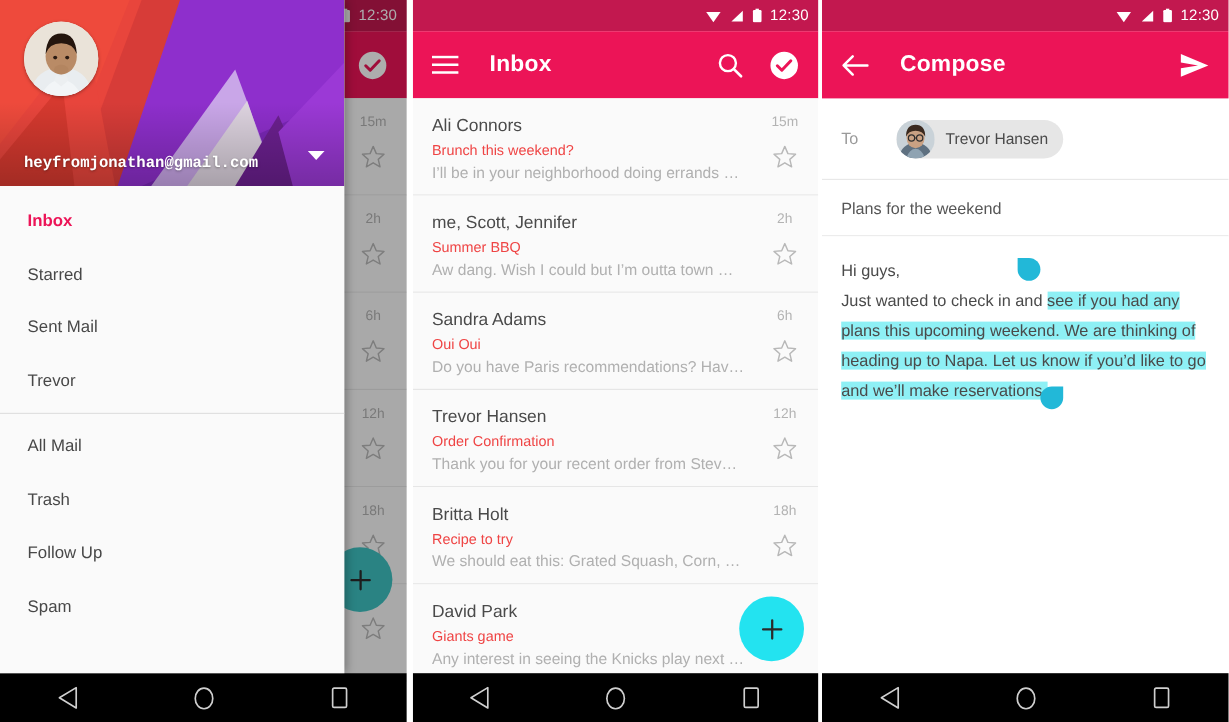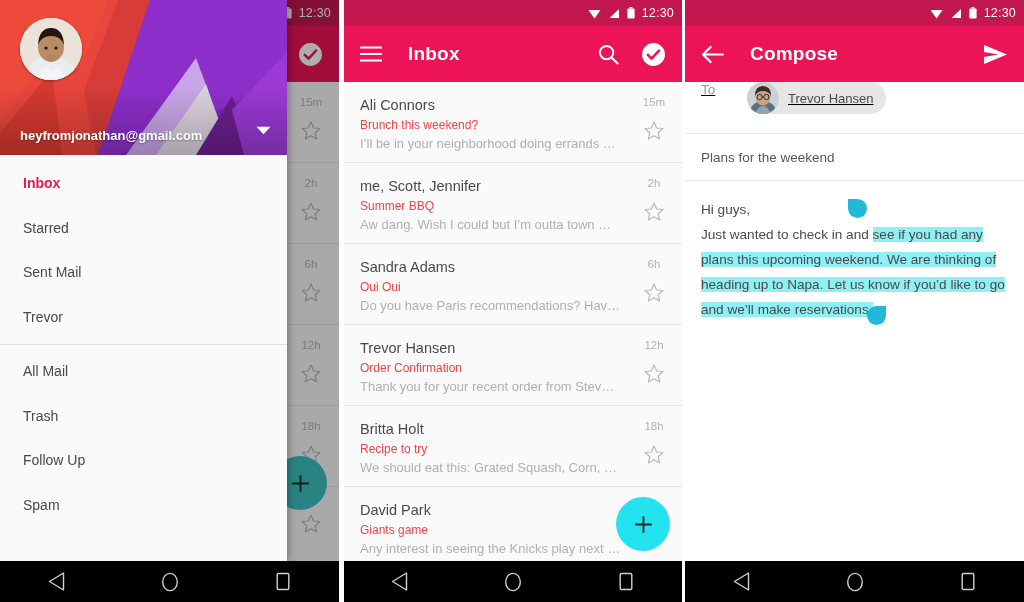--- a/index.html
+++ b/index.html
@@ -71,20 +71,21 @@
   }
   .drawer {
     position: absolute; top: 0; left: 0; width: 287px; height: 561px;
     background: #fafafa; z-index: 6;
     box-shadow: 2px 0 7px rgba(0,0,0,0.28);
     overflow: hidden;
   }
   .drawer-header {
     position: relative; height: 155px; width: 100%; overflow:hidden;
     background: #4d7c0f;
+    font-family: Liberation Mono, monospace;
   }
   .dh-avatar {
     position:absolute; left: 20px; top: 18px; width: 62px; height: 62px;
     border-radius: 50%; overflow: hidden; background: #efe9e2;
     box-shadow: 0 1px 3px rgba(0,0,0,.35);
   }
   .dh-email {
     position: absolute; left: 20px; bottom: 12px;
     font-size: 13px; font-weight: 700; color: #fff;
     text-shadow: 0 1px 2px rgba(0,0,0,.35);
@@ -93,22 +94,22 @@
   .drawer-list { padding-top: 6px; }
   .drawer-item {
     height: 44.5px; display:flex; align-items:center; padding-left: 23px;
     font-size: 14px; color: #484848;
   }
   .drawer-item.active { color: #ec1457; font-weight: 700; }
   .drawer-div { height:1px; background:#e0e0e0; margin: 5px 0 4px 0; }
 
   
   .to-row {
-    height: 52px; display:flex; align-items:flex-start; padding-left: 16px;
-    border-bottom: 1px solid #e8e8e8; background:#fff;text-decoration:underline;
+    height: 68px; display:flex; align-items:center; padding-left: 16px;
+    border-bottom: 1px solid #e8e8e8; background:#fff;
   }
   .to-label { font-size: 13.5px; color: #9a9a9a; width: 46px; flex:0 0 46px; }
   .chip {
     display:flex; align-items:center; height: 32px; border-radius: 16px;
     background: #e6e6e6; padding-right: 12px; margin-right: 8px;
   }
   .chip-av { width: 32px; height: 32px; border-radius: 50%; overflow:hidden; flex:0 0 32px; }
   .chip-name { font-size: 13px; color:#4a4a4a; margin-left: 9px; white-space:nowrap; }
   .subject-row {
     height: 47px; display:flex; align-items:center; padding-left: 16px;

